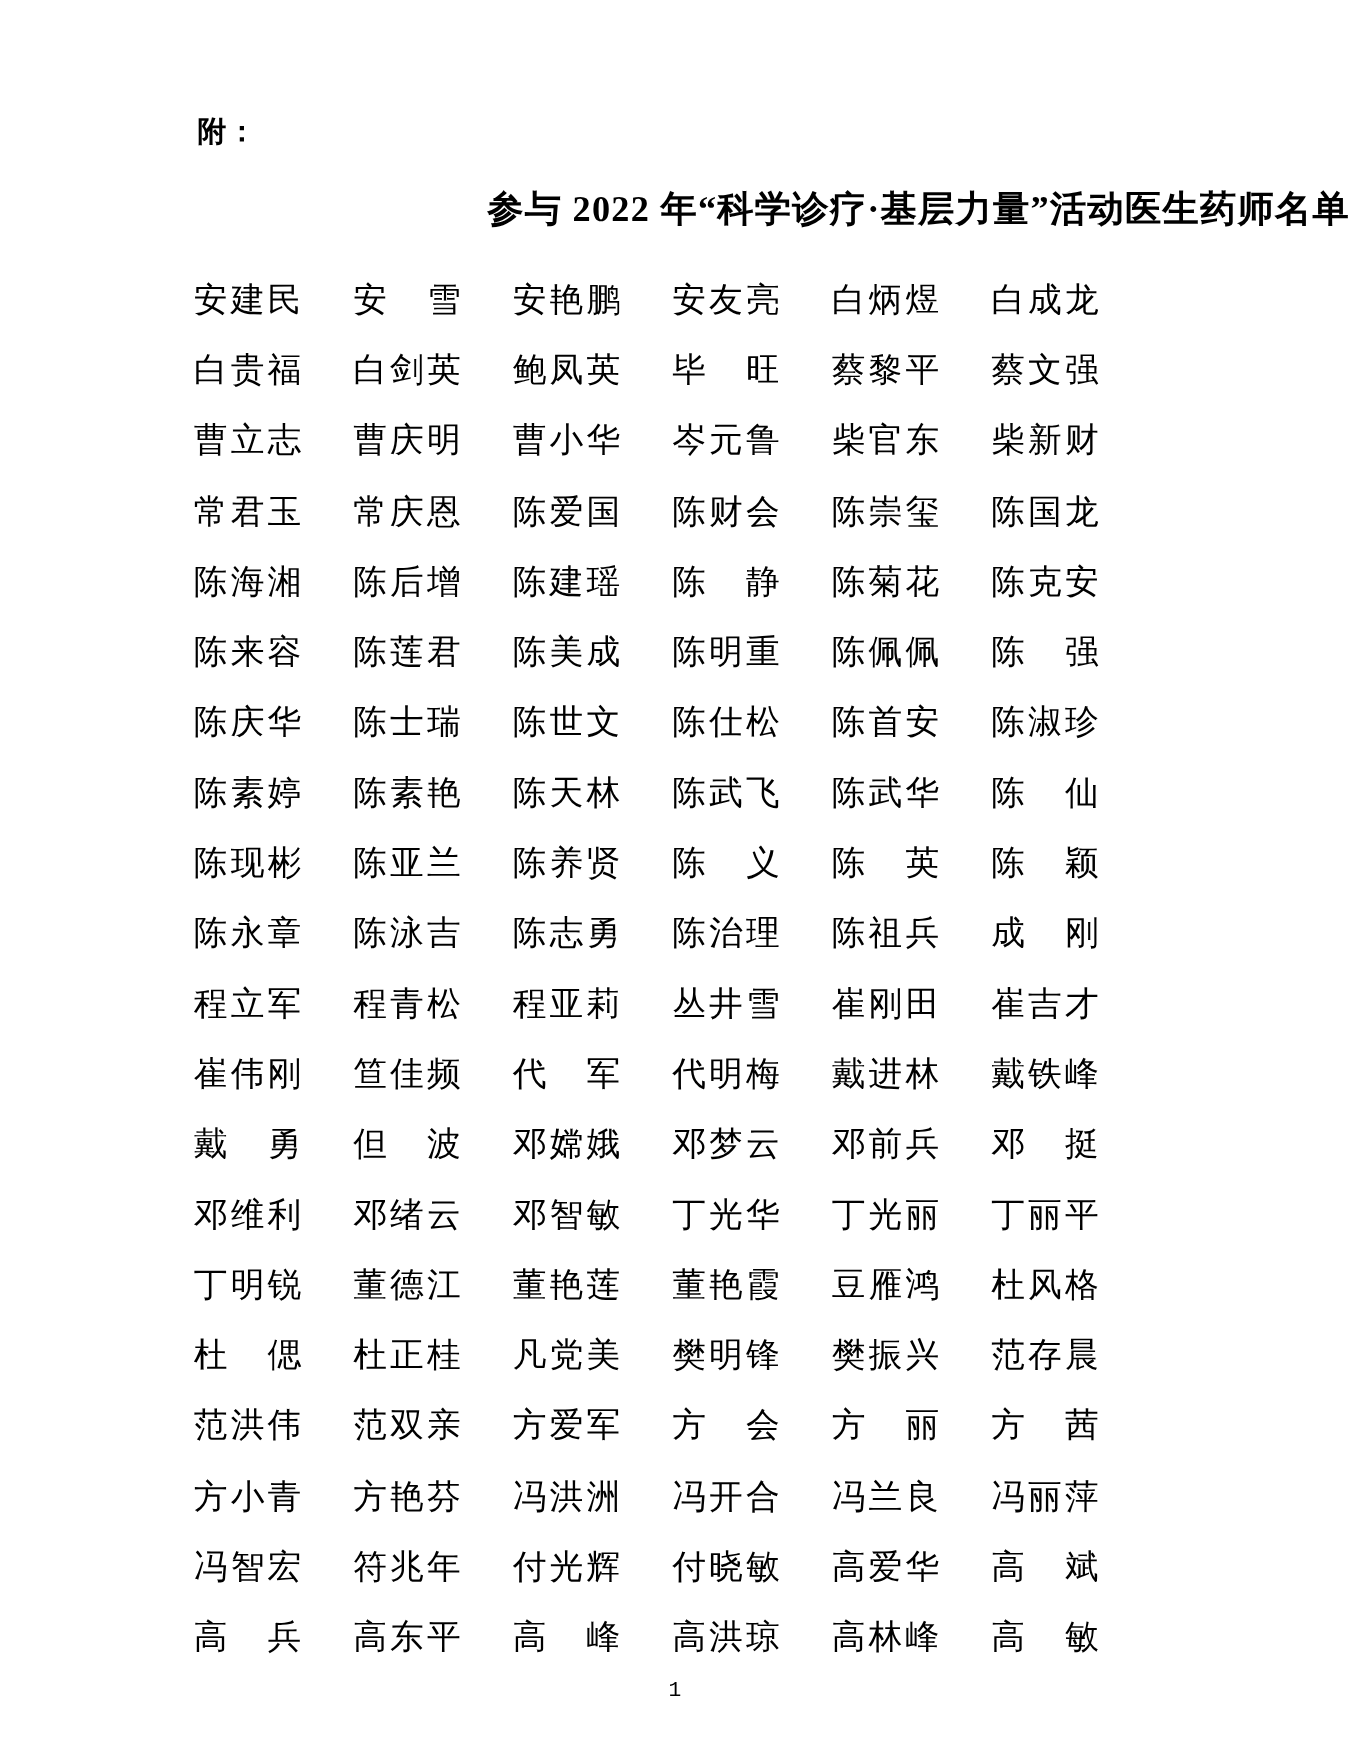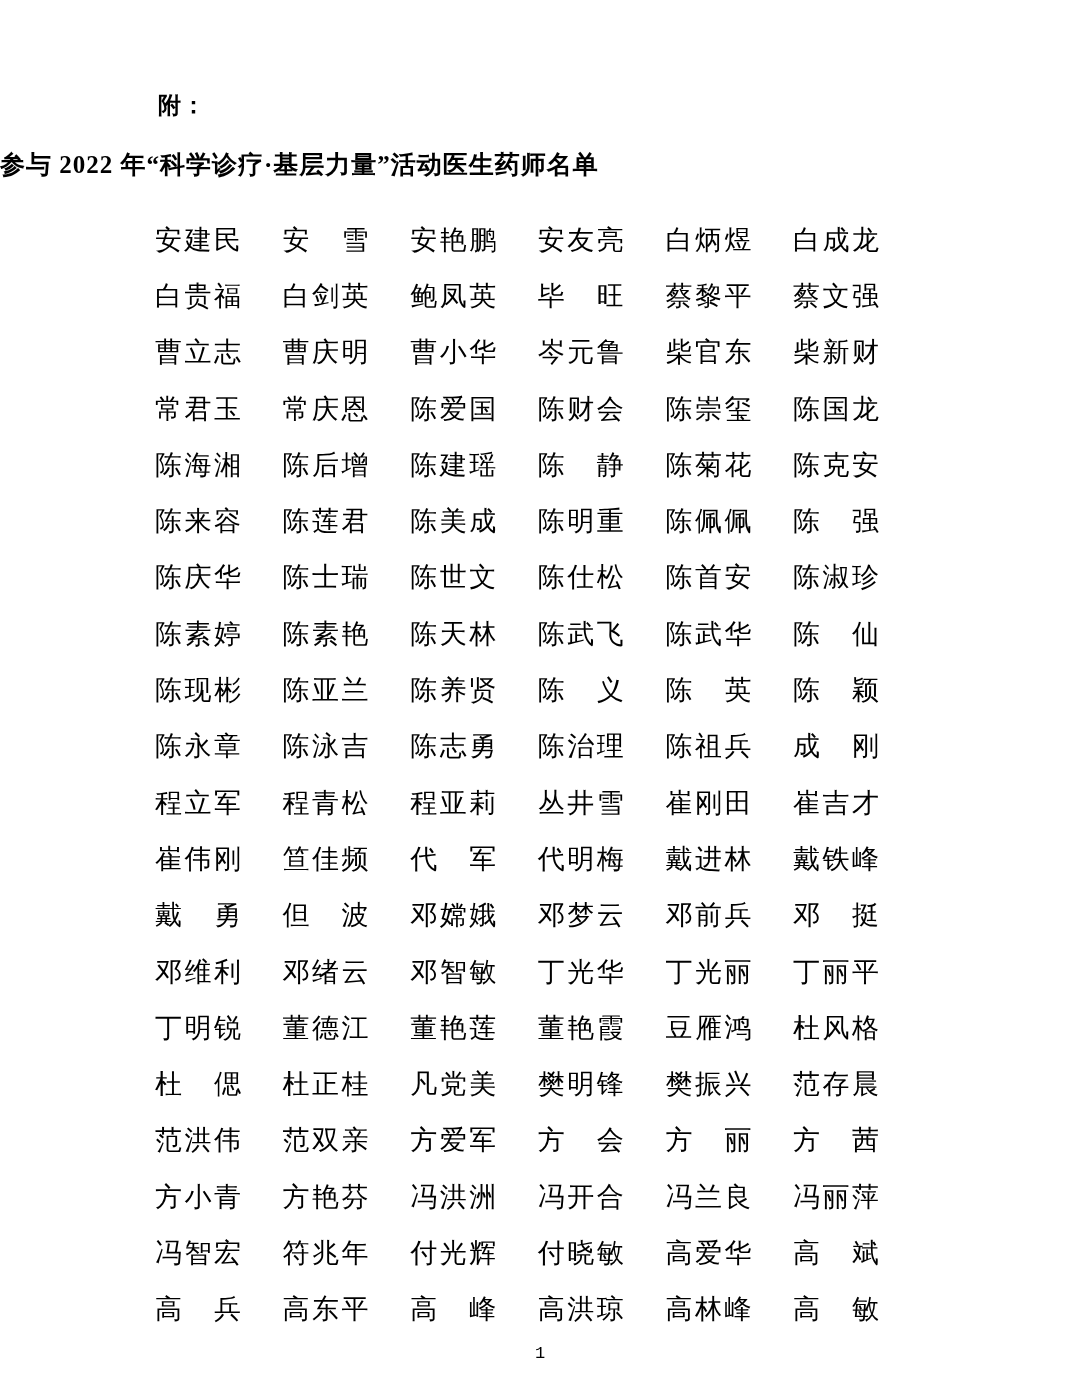--- a/index.html
+++ b/index.html
@@ -19,22 +19,22 @@
     font-size: 23px;
     font-weight: bold;
     letter-spacing: 1px;
   }
   .doc-title {
     position: absolute;
     left: 0;
     right: 0;
     top: 148px;
     margin: 0;
-    text-align: left;
-    font-size: 25px;
+    text-align: right;
+    font-size: 29px;
     font-weight: bold;
     letter-spacing: 1px;
   }
   .name-grid {
     position: absolute;
     left: 155px;
     top: 212px;
     width: 724px;
   }
   .name-row {

